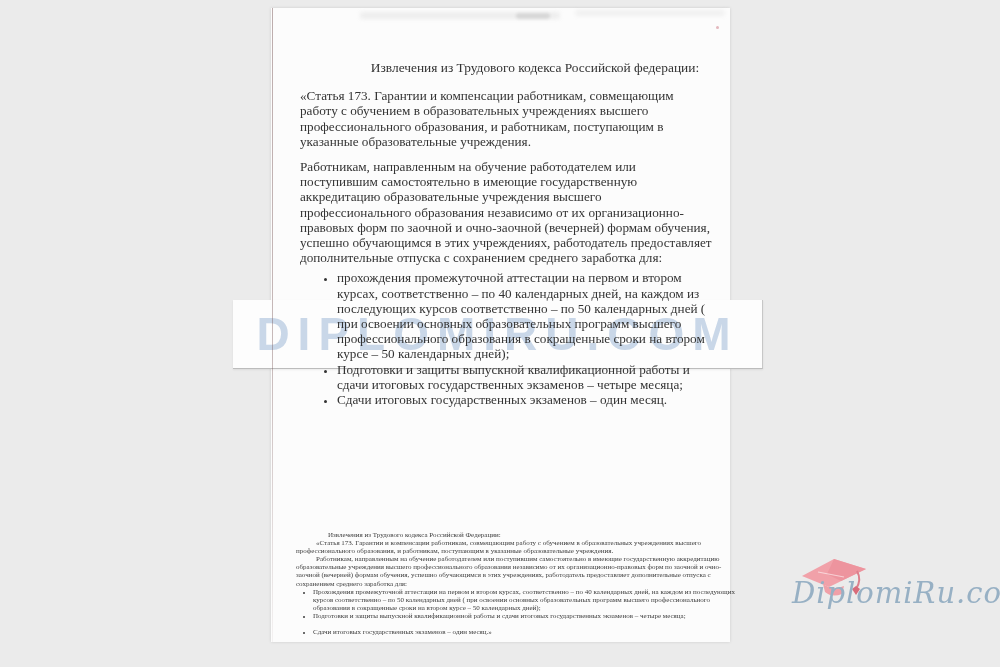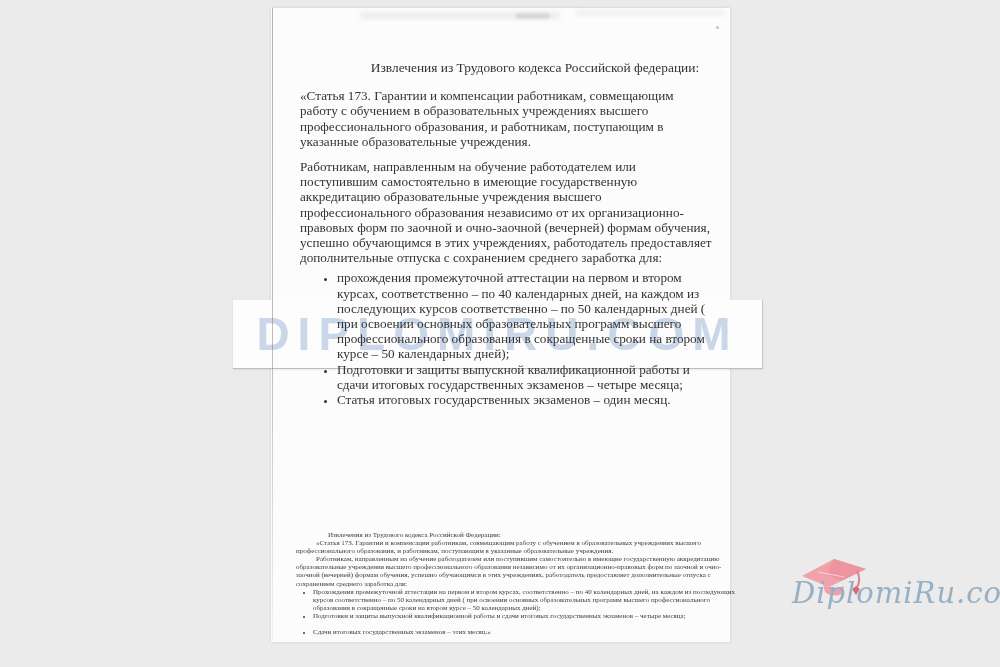--- a/index.html
+++ b/index.html
@@ -103,31 +103,31 @@
 
 <div class="page-edge-line"></div>
 
 <div class="content">
   <p class="doc-title">Извлечения из Трудового кодекса Российской федерации:</p>
   <p class="doc-p doc-p1">«Статья 173. Гарантии и компенсации работникам, совмещающим работу с обучением в образовательных учреждениях высшего профессионального образования, и работникам, поступающим в указанные образовательные учреждения.</p>
   <p class="doc-p doc-p2">Работникам, направленным на обучение работодателем или поступившим самостоятельно в имеющие государственную аккредитацию образовательные учреждения высшего профессионального образования независимо от их организационно-правовых форм по заочной и очно-заочной (вечерней) формам обучения, успешно обучающимся в этих учреждениях, работодатель предоставляет дополнительные отпуска с сохранением среднего заработка для:</p>
   <ul class="doc-list">
     <li>прохождения промежуточной аттестации на первом и втором курсах, соответственно – по 40 календарных дней, на каждом из последующих курсов соответственно – по 50 календарных дней ( при освоении основных образовательных программ высшего профессионального образования в сокращенные сроки на втором курсе – 50 календарных дней);</li>
     <li>Подготовки и защиты выпускной квалификационной работы и сдачи итоговых  государственных экзаменов – четыре месяца;</li>
-    <li>Статья итоговых государственных экзаменов – один месяц.</li>
+    <li>Сдачи итоговых государственных экзаменов – один месяц.</li>
   </ul>
 
   <div class="small-copy">
     <p class="sc-title">Извлечения из Трудового кодекса Российской Федерации:</p>
     <p class="sc-p">«Статья 173. Гарантии и компенсации работникам, совмещающим работу с обучением в образовательных учреждениях высшего профессионального образования, и работникам, поступающим в указанные образовательные учреждения.</p>
     <p class="sc-p">Работникам, направленным на обучение работодателем или поступившим самостоятельно в имеющие государственную аккредитацию образовательные учреждения высшего профессионального образования независимо от их организационно-правовых форм по заочной и очно-заочной (вечерней) формам обучения, успешно обучающимся в этих учреждениях, работодатель предоставляет дополнительные отпуска с сохранением среднего заработка для:</p>
     <ul class="sc-list">
       <li>Прохождения промежуточной аттестации на первом и втором курсах, соответственно – по 40 календарных дней, на каждом из последующих курсов соответственно – по 50 календарных дней ( при освоении основных образовательных программ высшего профессионального образования в сокращенные сроки на втором курсе – 50 календарных дней);</li>
       <li>Подготовки и защиты выпускной квалификационной работы и сдачи итоговых  государственных экзаменов – четыре месяца;</li>
-      <li class="gap-above">Сдачи итоговых государственных экзаменов – этих месяц.»</li>
+      <li class="gap-above">Сдачи итоговых государственных экзаменов – один месяц.»</li>
     </ul>
   </div>
 </div>
 
 <div class="logo">
   <svg class="logo-cap" width="68" height="46" viewBox="0 0 68 46">
     <polygon points="2,22 34,5 66,15 29,33" fill="#f1a1a9"></polygon>
     <polygon points="34,5 66,15 41,27 27,20" fill="#ec929c" opacity="0.9"></polygon>
     <line x1="18" y1="18" x2="44" y2="23" stroke="#ffffff" stroke-width="1.2" opacity="0.55"></line>
     <path d="M 23,30 Q 33,37 44,32 L 42,40 Q 32,44 25,38 Z" fill="#f0a0a8"></path>

